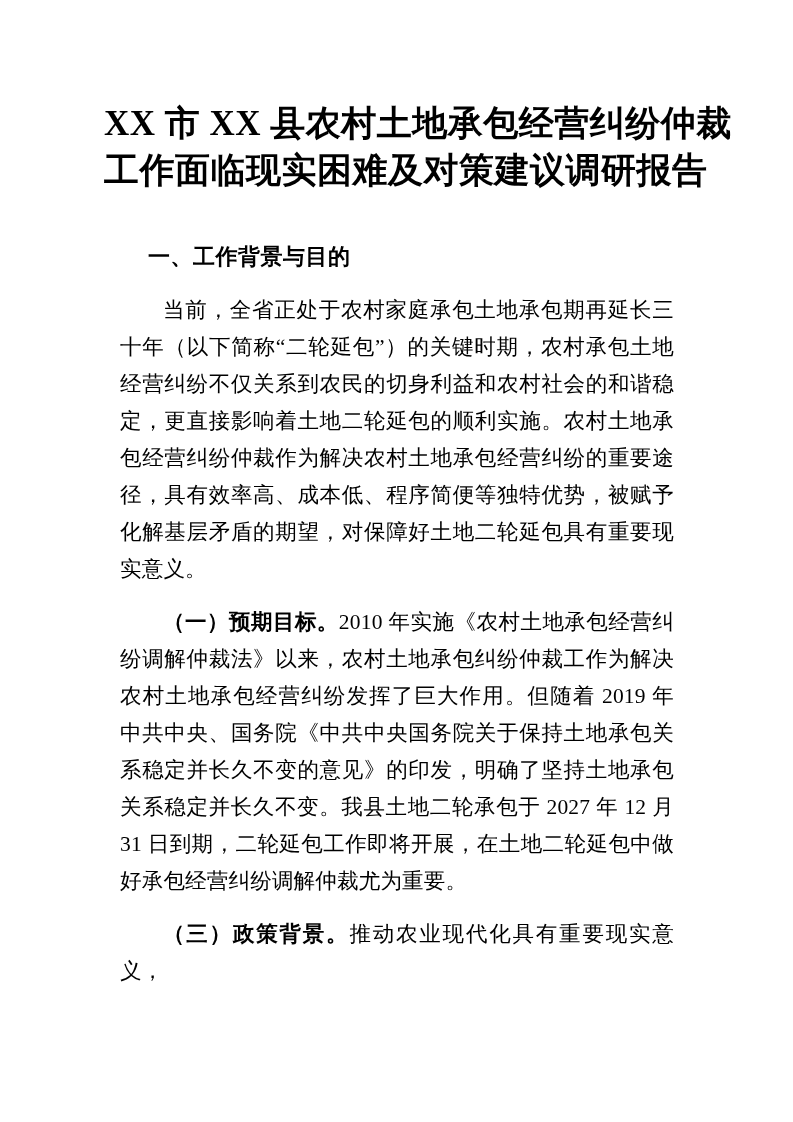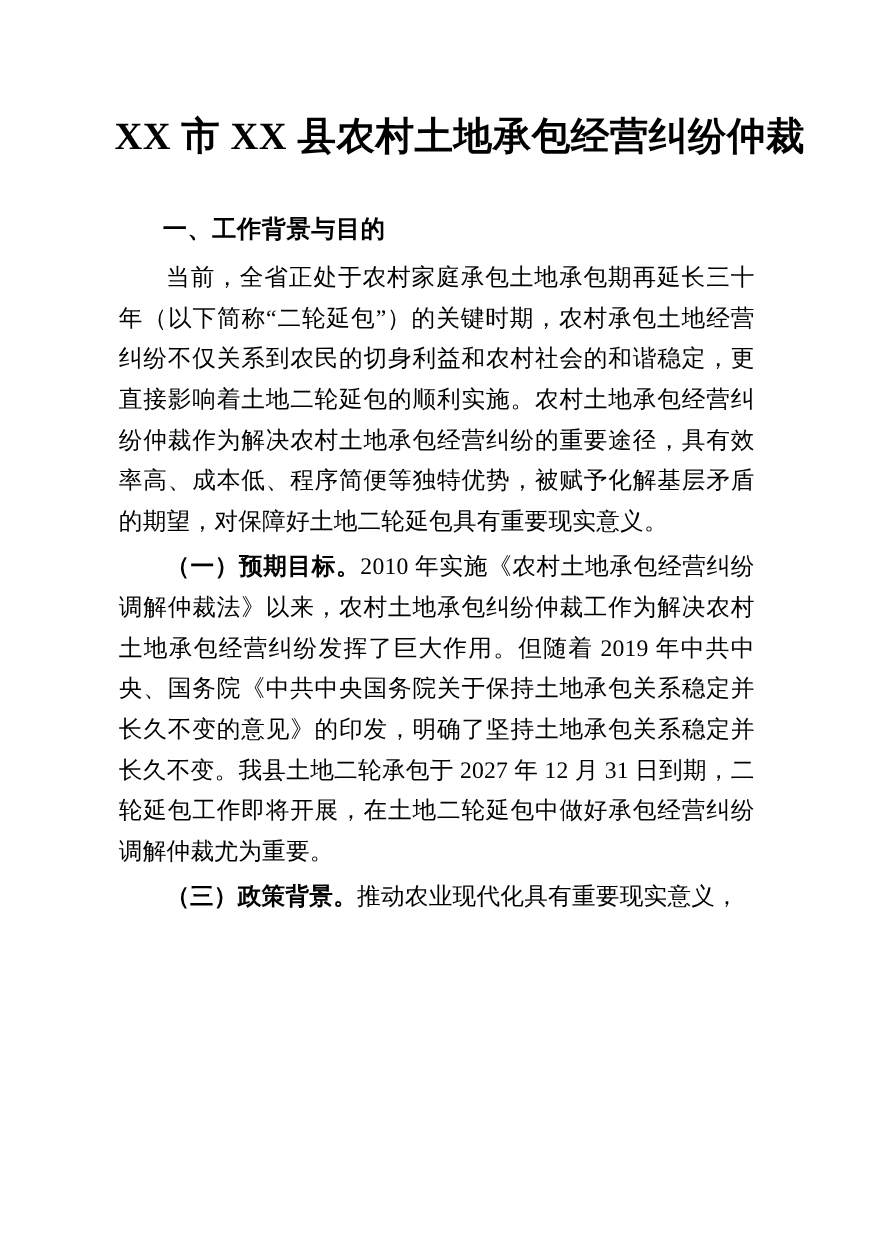--- a/index.html
+++ b/index.html
@@ -32,42 +32,43 @@
     display: block;
     white-space: nowrap;
     text-align: right;
   }
   .section-heading {
     margin: 0 0 5px 0;
     font-size: 22px;
     font-weight: 700;
     line-height: 38px;
     text-indent: 2em;
-    font-family: Liberation Mono, monospace;
+    font-family: Liberation Serif, serif;
     letter-spacing: 0.5px;
   }
   .para {
-    margin: 4px;
+    margin: 16px;
     font-size: 21.5px;
     line-height: 37px;
     text-align: justify;
     text-indent: 2em;
     letter-spacing: 0.2px;
   }
   .para .lead {
     font-weight: 700;
   }
 </style>
 </head>
 <body>
 
 <div class="page">
 
   <h1 class="doc-title">
     <span class="title-line">XX 市 XX 县农村土地承包经营纠纷仲裁</span>
+    <span class="title-line">工作面临现实困难及对策建议调研报告</span>
   </h1>
 
   <h2 class="section-heading">一、工作背景与目的</h2>
 
   <p class="para"><span class="lead"></span><span>当前，全省正处于农村家庭承包土地承包期再延长三十年（以下简称“二轮延包”）的关键时期，农村承包土地经营纠纷不仅关系到农民的切身利益和农村社会的和谐稳定，更直接影响着土地二轮延包的顺利实施。农村土地承包经营纠纷仲裁作为解决农村土地承包经营纠纷的重要途径，具有效率高、成本低、程序简便等独特优势，被赋予化解基层矛盾的期望，对保障好土地二轮延包具有重要现实意义。</span></p>
 
   <p class="para"><span class="lead">（一）预期目标。</span><span>2010 年实施《农村土地承包经营纠纷调解仲裁法》以来，农村土地承包纠纷仲裁工作为解决农村土地承包经营纠纷发挥了巨大作用。但随着 2019 年中共中央、国务院《中共中央国务院关于保持土地承包关系稳定并长久不变的意见》的印发，明确了坚持土地承包关系稳定并长久不变。我县土地二轮承包于 2027 年 12 月 31 日到期，二轮延包工作即将开展，在土地二轮延包中做好承包经营纠纷调解仲裁尤为重要。</span></p>
 
 
   <p class="para"><span class="lead">（三）政策背景。</span><span>推动农业现代化具有重要现实意义，</span></p>

